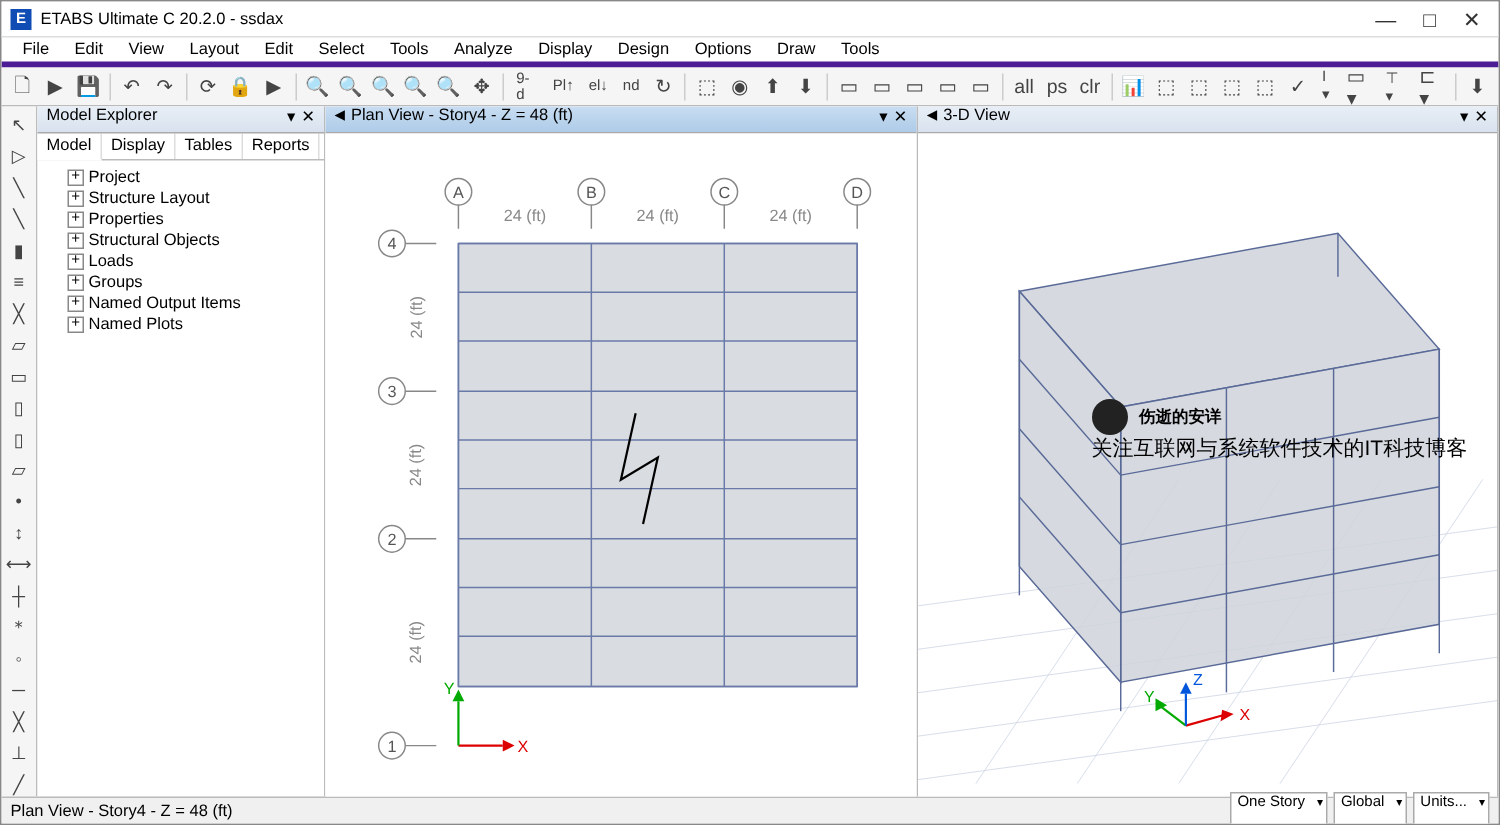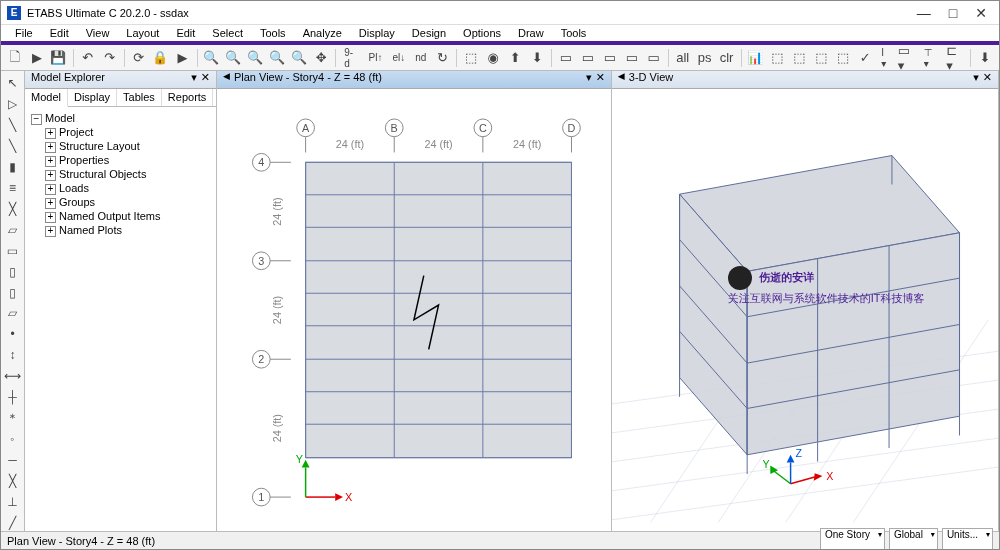--- a/index.html
+++ b/index.html
@@ -33,22 +33,22 @@
 .tree .node{white-space:nowrap;cursor:pointer}
 .tree .exp{display:inline-block;width:11px;height:11px;border:1px solid #888;text-align:center;line-height:8px;font-size:10px;margin-right:3px;cursor:pointer;vertical-align:middle}
 .tree .l1{padding-left:4px}
 .tree .l2{padding-left:18px}
 .viewport{flex:1;background:#fff;position:relative;overflow:hidden}
 .statusbar{height:18px;background:#f0f0f0;border-top:1px solid #bbb;display:flex;align-items:center;padding:0 6px;font-size:10px}
 .statusbar .right{margin-left:auto;display:flex;gap:4px}
 .statusbar .combo{border:1px solid #aaa;background:#fff;padding:0 14px 0 4px;height:25px;line-height:12px;font-size:10px;position:relative}
 .statusbar .combo::after{content:"▾";position:absolute;right:2px;top:0;font-size:8px}
 svg{width:100%;height:100%}
-.watermark{position:absolute;top:40%;left:30%;color:#4c1d95;font-size:13px;font-weight:bold;pointer-events:none}
-.watermark .sub{font-size:11px;font-weight:normal}
+.watermark{position:absolute;top:40%;left:30%;color:#000000;font-size:13px;font-weight:bold;pointer-events:none}
+.watermark .sub{font-size:14px;font-weight:normal}
 .watermark-icon{display:inline-block;width:24px;height:24px;background:#222;border-radius:50%;vertical-align:middle;margin-right:4px}
 </style>
 </head>
 <body>
 
 <div class="titlebar">
   <div class="icon">E</div>
   <span>ETABS Ultimate C 20.2.0 - ssdax</span>
   <div class="winbtns">
     <span>—</span>
@@ -162,21 +162,20 @@
       <span class="close">▾</span>
       <span class="close" style="margin-left:4px">✕</span>
     </div>
     <div class="explorer-tabs">
       <span class="active">Model</span>
       <span>Display</span>
       <span>Tables</span>
       <span>Reports</span>
     </div>
     <div class="tree">
-      <div class="node l1"><span class="exp">−</span><span>Model</span></div>
       <div class="node l2"><span class="exp">+</span><span>Project</span></div>
       <div class="node l2"><span class="exp">+</span><span>Structure Layout</span></div>
       <div class="node l2"><span class="exp">+</span><span>Properties</span></div>
       <div class="node l2"><span class="exp">+</span><span>Structural Objects</span></div>
       <div class="node l2"><span class="exp">+</span><span>Loads</span></div>
       <div class="node l2"><span class="exp">+</span><span>Groups</span></div>
       <div class="node l2"><span class="exp">+</span><span>Named Output Items</span></div>
       <div class="node l2"><span class="exp">+</span><span>Named Plots</span></div>
     </div>
   </div>

